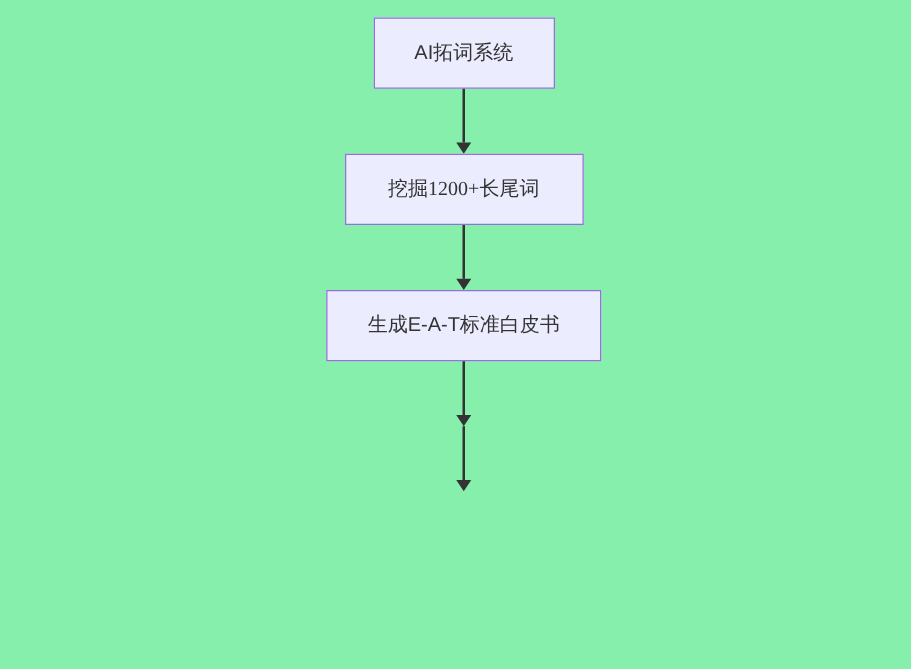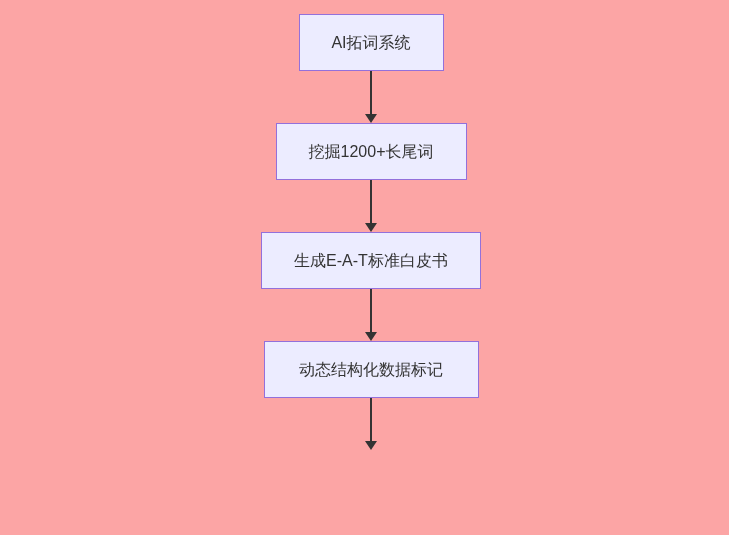--- a/index.html
+++ b/index.html
@@ -4,21 +4,21 @@
 <style>
   html, body {
     margin: 0;
     padding: 0;
     font-family: "Liberation Sans", "DejaVu Sans", sans-serif;
   }
   .canvas {
     position: relative;
     width: 729px;
     height: 535px;
-    background: #fca5a5;
+    background: #86efac;
     overflow: hidden;
   }
   .flow {
     position: absolute;
     left: 371px;
     top: 14px;
     transform: translateX(-50%);
     display: flex;
     flex-direction: column;
     align-items: center;
@@ -32,21 +32,21 @@
     justify-content: center;
     background: #ECECFF;
     border: 1px solid #9370DB;
     color: #333333;
     font-size: 16px;
     line-height: 1;
     white-space: nowrap;
     text-align: center;
   }
   .node-1 { min-width: 145px; }
-  .node-2 { min-width: 191px; }
+  .node-2 { min-width: 191px; font-family: Liberation Serif, serif; }
   .node-3 { min-width: 220px; text-align: right; }
   .node-4 { min-width: 215px; }
   .node-5 { min-width: 235px; }
   .connector {
     height: 52px;
     display: flex;
     flex-direction: column;
     align-items: center;
   }
   .connector .line {
@@ -88,23 +88,20 @@
 
     <div class="node node-3">
       <span>生成E-A-T标准白皮书</span>
     </div>
 
     <div class="connector">
       <div class="line"></div>
       <div class="arrowhead"></div>
     </div>
 
-    <div class="node node-4">
-      <span>动态结构化数据标记</span>
-    </div>
 
     <div class="connector">
       <div class="line"></div>
       <div class="arrowhead"></div>
     </div>
 
 
   </div>
 </div>
 

